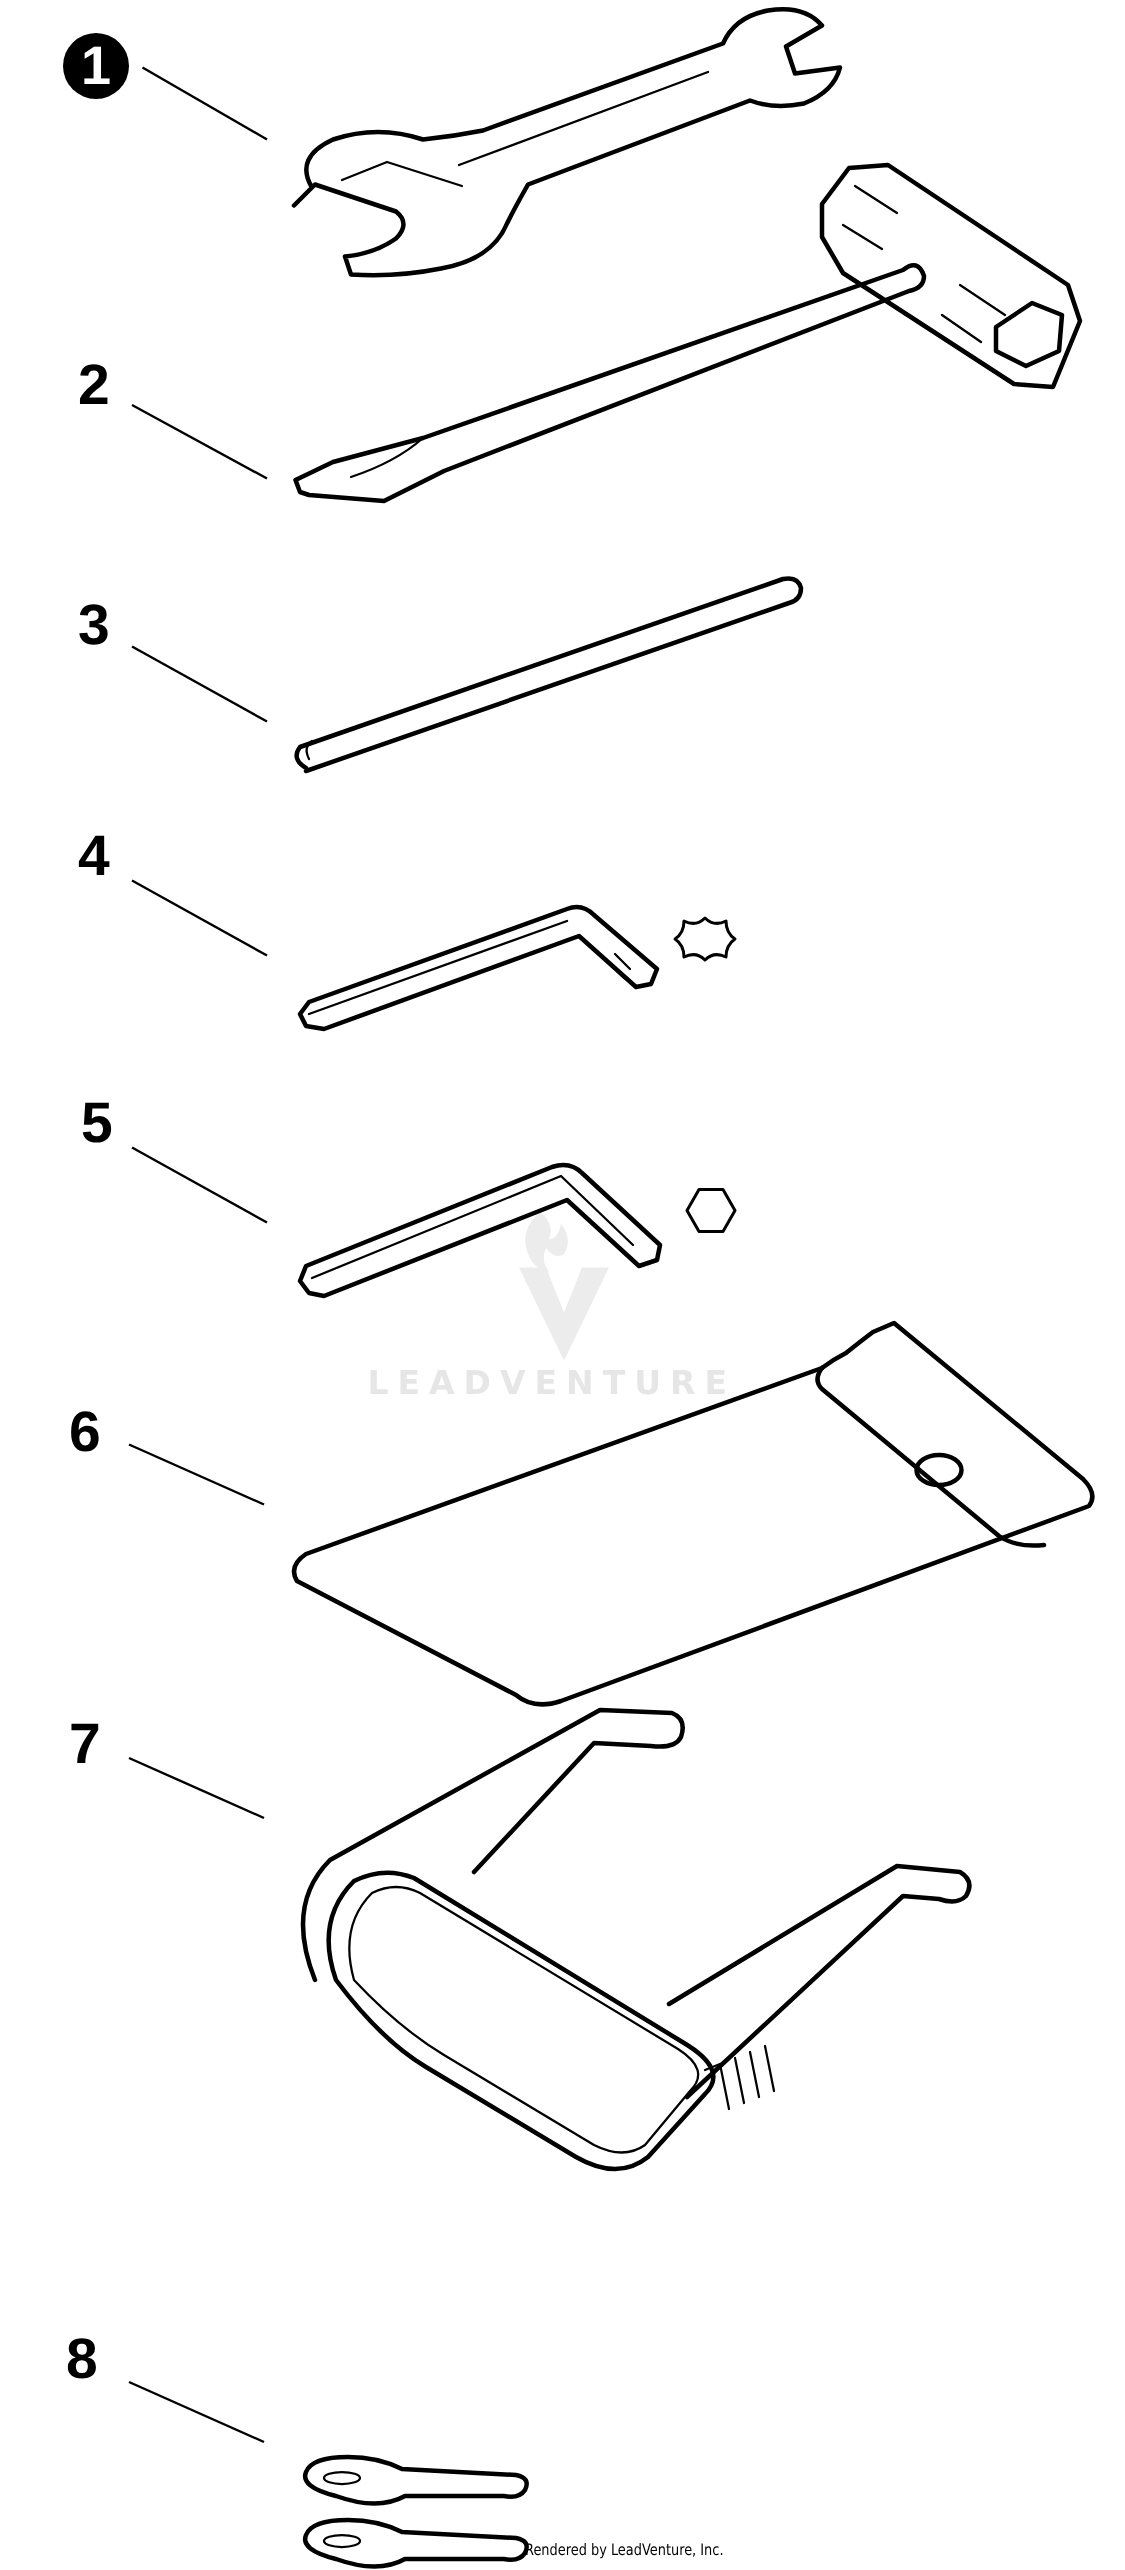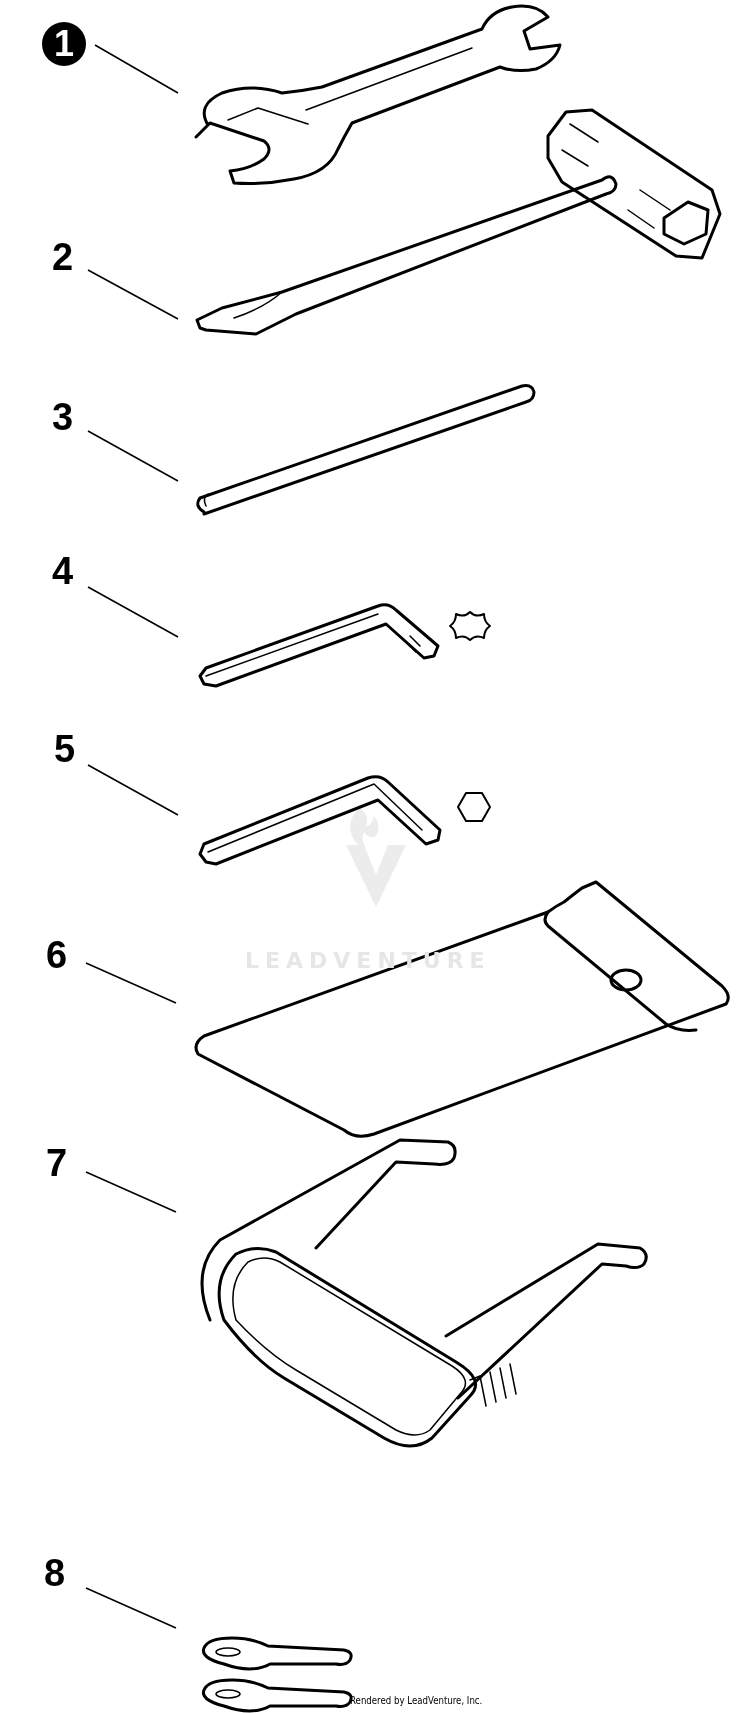--- a/index.html
+++ b/index.html
@@ -8,21 +8,21 @@
   #diagram { position: absolute; left: 0; top: 0; width: 750px; height: 1713px; }
   .ln { fill: none; stroke: #000; stroke-width: 3; stroke-linejoin: round; stroke-linecap: round; }
   .ln-thin { fill: none; stroke: #000; stroke-width: 1.5; stroke-linejoin: round; stroke-linecap: round; }
   .leader { stroke: #000; stroke-width: 1.6; }
   .callout { position: absolute; font-family: "Liberation Sans", sans-serif; font-weight: bold;
              font-size: 38px; color: #000; line-height: 1; }
   .callout-circle { position: absolute; width: 44px; height: 44px; border-radius: 50%; background: #000;
                     color: #fff; font-weight: bold; font-size: 36px; text-align: center; line-height: 44px;
                     font-family: "Liberation Sans", sans-serif; }
   .watermark-text { position: absolute; left: 245px; top: 910px; font-family: "DejaVu Sans", sans-serif;
-                    font-size: 22px; letter-spacing: 6px; color: #e6e6e6; font-weight: bold; margin-top: 38px; }
+                    font-size: 22px; letter-spacing: 6px; color: #e6e6e6; font-weight: bold; }
   .footer-credit { position: absolute; left: 350px; top: 1694px; font-family: "DejaVu Sans", sans-serif;
                    font-size: 10.5px; color: #000; transform: scaleX(0.82); transform-origin: left top; }
 </style>
 </head>
 <body>
 
 <svg id="diagram" viewBox="0 0 750 1713" xmlns="http://www.w3.org/2000/svg">
 
   <g>
     <line class="leader" x1="95" y1="45" x2="178" y2="93"></line>

